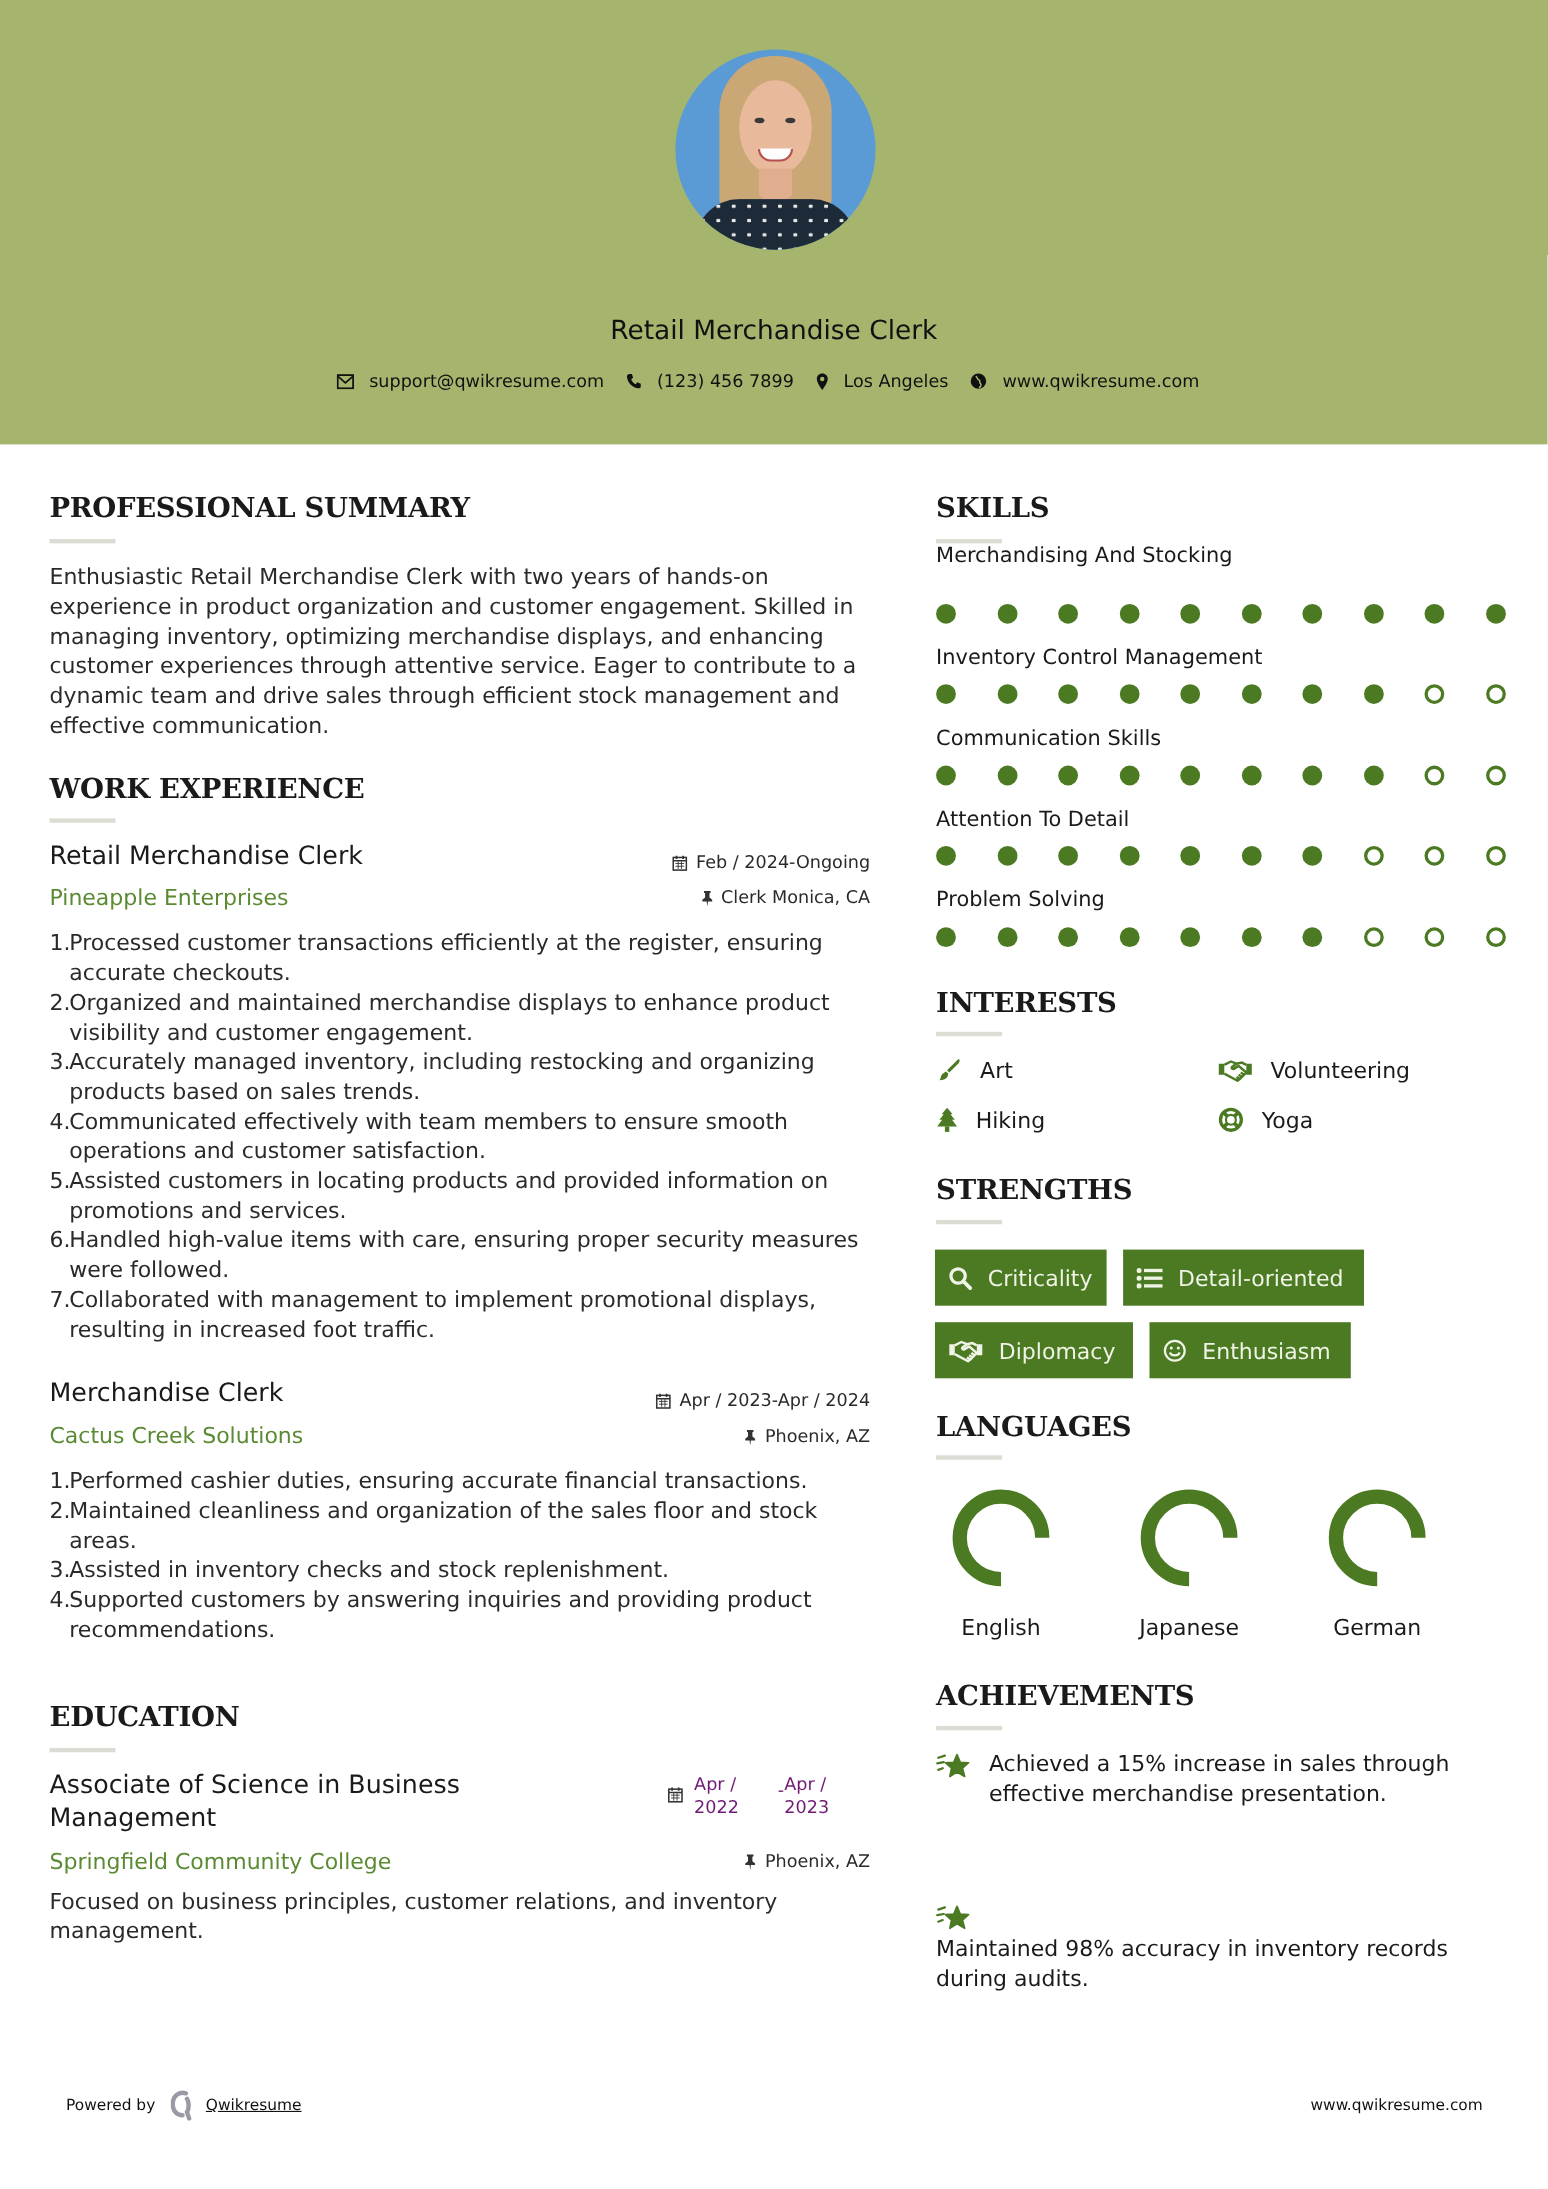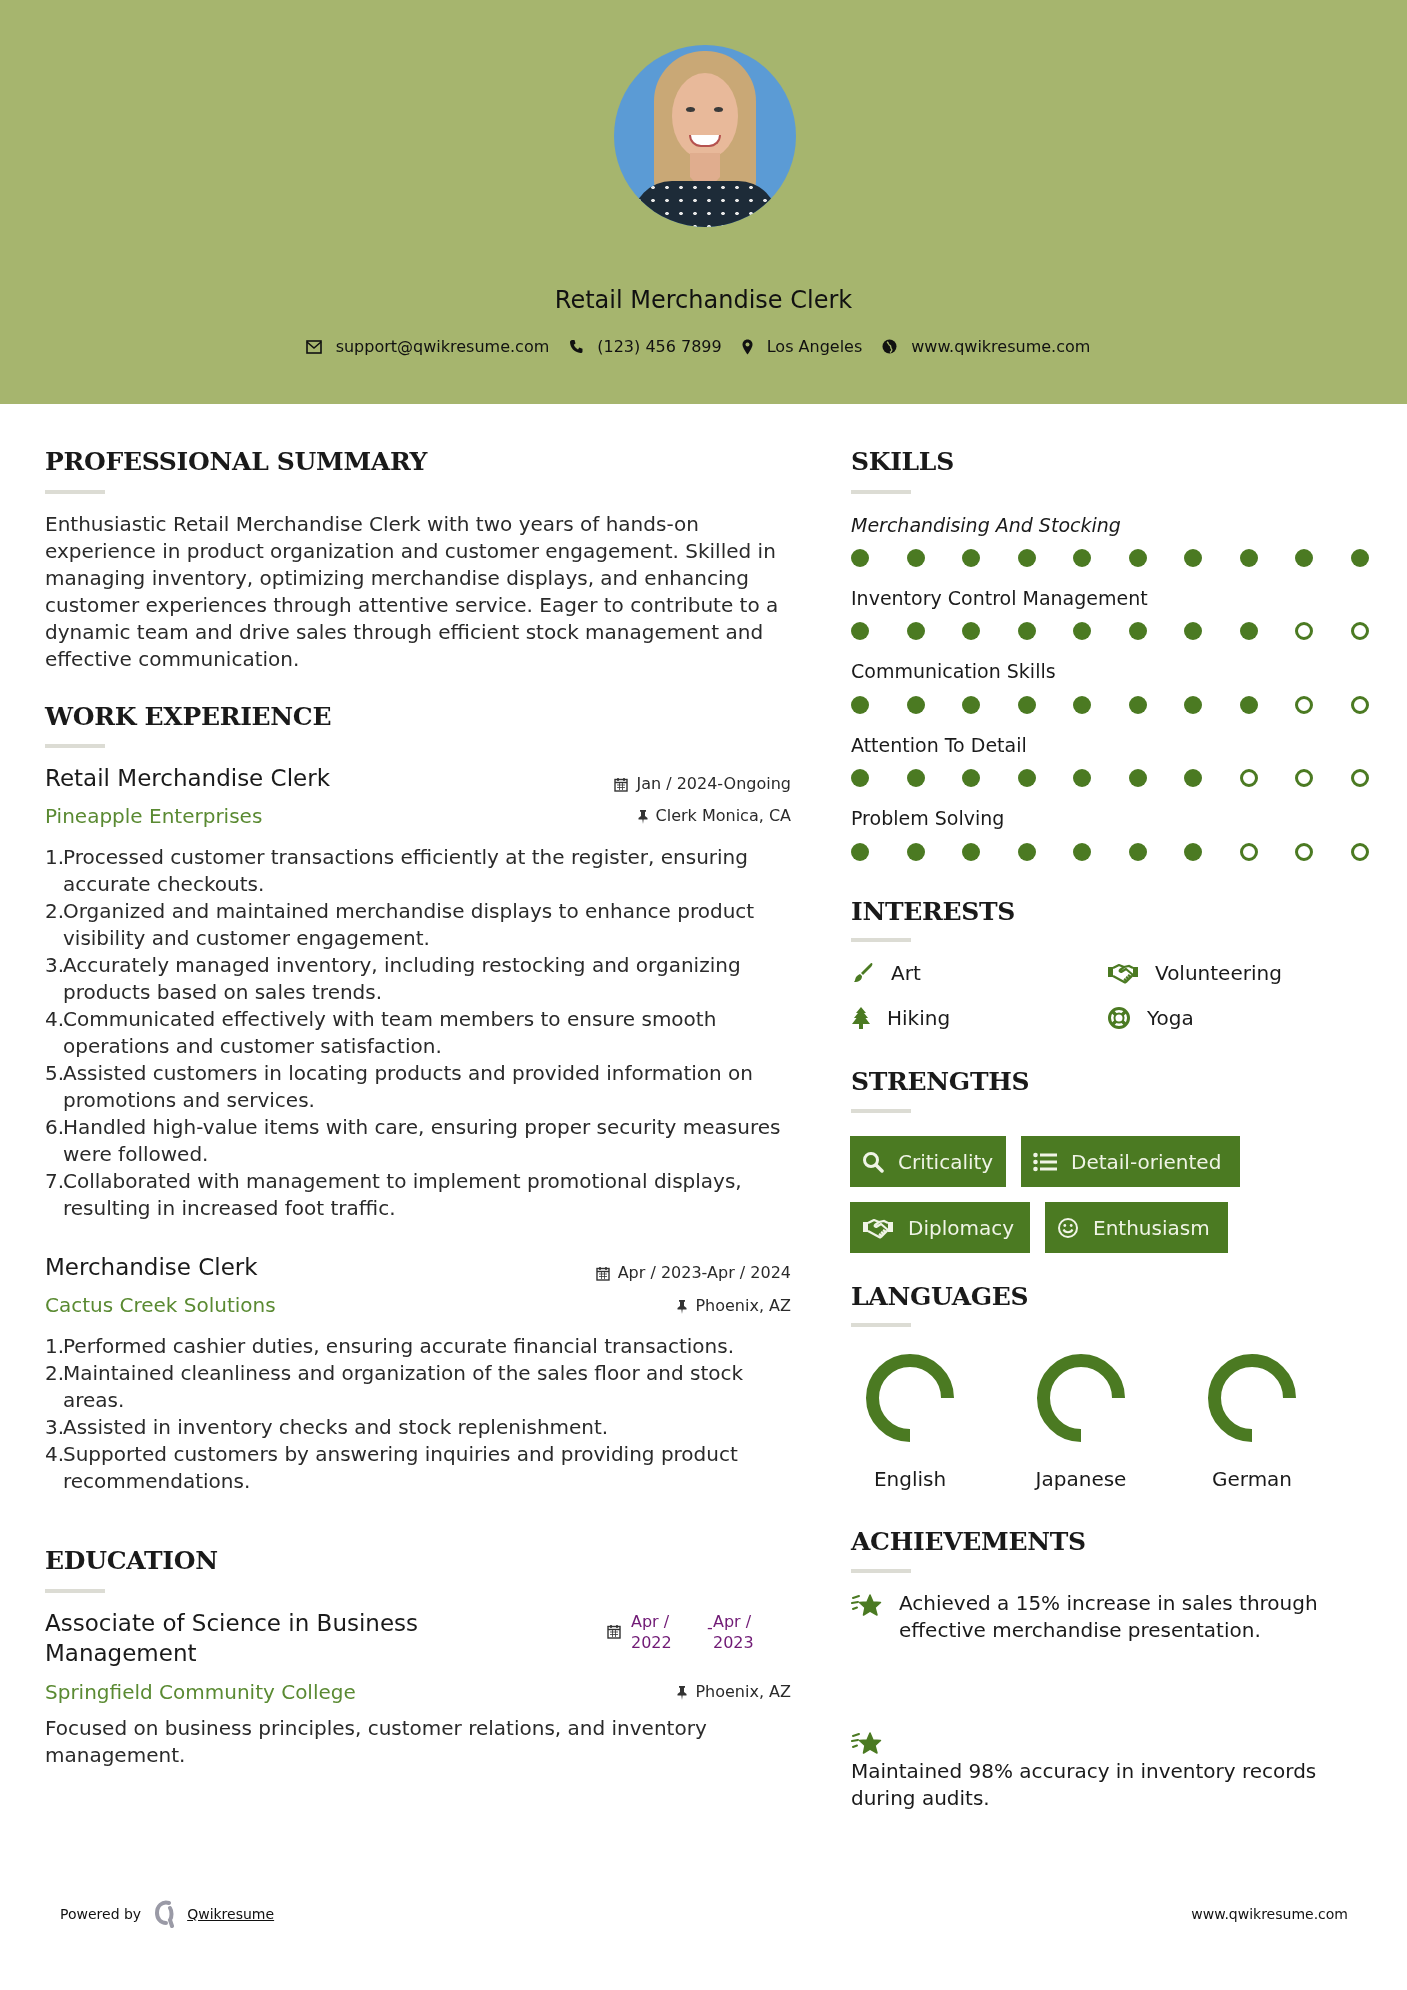--- a/index.html
+++ b/index.html
@@ -113,21 +113,21 @@
 
 <div class="job-title" style="left:45px; top:763px;">Retail Merchandise Clerk</div>
 <div class="meta" style="right:616px; top:773px;">
   <svg width="14" height="15" viewBox="0 0 14 15">
       <rect x="1" y="2.5" width="12" height="11.5" fill="none" stroke="#333" stroke-width="1.4"></rect>
       <line x1="1" y1="5.5" x2="13" y2="5.5" stroke="#333" stroke-width="1.4"></line>
       <line x1="4" y1="1" x2="4" y2="4" stroke="#333" stroke-width="1.6"></line>
       <line x1="10" y1="1" x2="10" y2="4" stroke="#333" stroke-width="1.6"></line>
       <path d="M3 8h8M3 10.5h8M5.5 6v7M8.5 6v7" stroke="#333" stroke-width="0.8"></path>
     </svg>
-  <span>Jan / 2024-Ongoing</span>
+  <span>Feb / 2024-Ongoing</span>
 </div>
 <div class="company" style="left:45px; top:802px;">Pineapple Enterprises</div>
 <div class="meta" style="right:616px; top:805px;">
   <svg width="10" height="15" viewBox="0 0 10 15">
       <path d="M2 1h6v1.5L7 3v4l2.5 2v1.5H5.6L5 15l-.6-4.5H.5V9L3 7V3L2 2.5z" fill="#333"></path>
     </svg>
   <span>Clerk Monica, CA</span>
 </div>
 <ol class="bullets" style="left:45px; top:844px; width:760px;">
   <li><span class="num">1.</span><span>Processed customer transactions efficiently at the register, ensuring accurate checkouts.</span></li>
@@ -190,21 +190,21 @@
   <svg width="10" height="15" viewBox="0 0 10 15">
       <path d="M2 1h6v1.5L7 3v4l2.5 2v1.5H5.6L5 15l-.6-4.5H.5V9L3 7V3L2 2.5z" fill="#333"></path>
     </svg>
   <span>Phoenix, AZ</span>
 </div>
 <div class="para" style="left:45px; top:1715px; width:760px;">Focused on business principles, customer relations, and inventory management.</div>
 
 <div class="sec-title" style="left:851px; top:447px;">SKILLS</div>
 <div class="sec-line" style="left:851px; top:490px; width:60px;"></div>
 
-<div class="skill-name" style="top:512px;font-style:italic;">Merchandising And Stocking</div>
+<div class="skill-name" style="top:492px;">Merchandising And Stocking</div>
 <div class="dots" style="top:549px;">
     <span class="dot" style="left: 0px;"></span>
     <span class="dot" style="left: 55.5px;"></span>
     <span class="dot" style="left: 111px;"></span>
     <span class="dot" style="left: 166.5px;"></span>
     <span class="dot" style="left: 222px;"></span>
     <span class="dot" style="left: 277.5px;"></span>
     <span class="dot" style="left: 333px;"></span>
     <span class="dot" style="left: 388.5px;"></span>
     <span class="dot" style="left: 444px;"></span>

